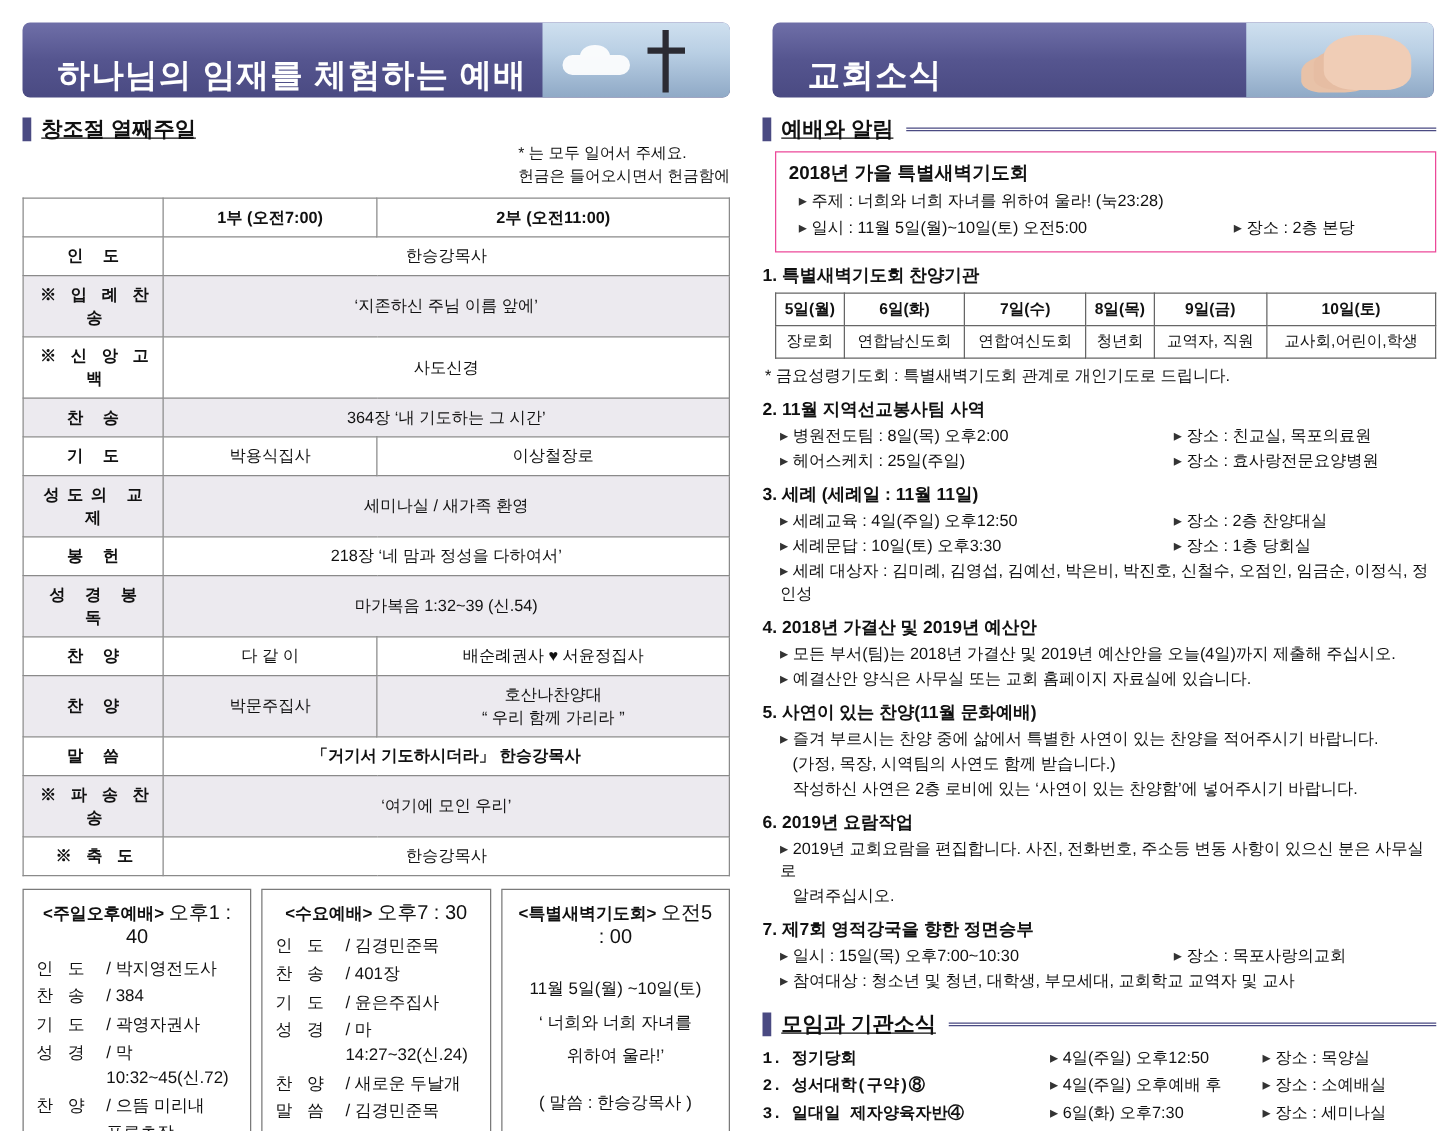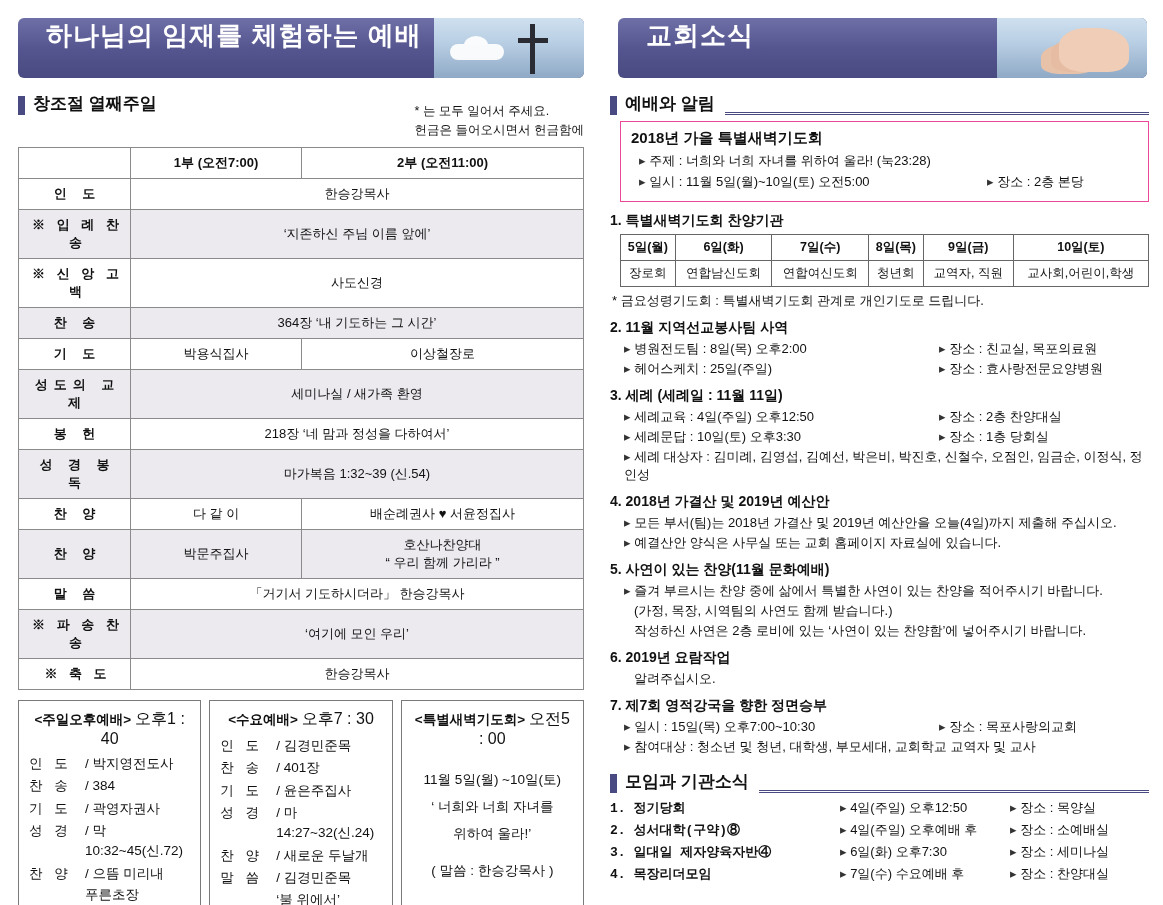--- a/index.html
+++ b/index.html
@@ -20,21 +20,21 @@
   .col-right { width: 563px; position: relative; padding: 0; }
 
   
   .banner {
     position: relative;
     margin: 18px 16px 0 18px;
     height: 60px;
     background: linear-gradient(to bottom, #6f6fa8 0%, #55558f 50%, #4a4a82 100%);
     border-radius: 6px 6px 6px 6px;
     display: flex;
-    align-items: flex-start;
+    align-items: flex-end;
     overflow: hidden;
   }
   .banner .title {
     color: #ffffff;
     font-size: 26px;
     font-weight: bold;
     letter-spacing: 1px;
     padding-left: 28px;
     z-index: 2;
   }
@@ -70,55 +70,55 @@
   }
   .banner .hand2 {
     position: absolute; right: 48px; top: 26px;
     width: 58px; height: 30px;
     background: #e8c2a8;
     border-radius: 45% 35% 40% 30%;
   }
 
   
   .sec-head {
-    display: flex; align-items: flex-end;
+    display: flex; align-items: center;
     margin: 14px 0 6px 0;
-    font-size: 17px; font-weight: bold;
+    font-size: 17px; font-weight: bold; text-decoration: underline;
   }
   .sec-head .bar {
     width: 7px; height: 19px; background: #4a4a82; margin-right: 8px;
   }
   .sec-head .rule {
     flex: 1; height: 3px; margin-left: 10px;
     border-top: 1px solid #4a4a82; border-bottom: 1px solid #4a4a82;
   }
 
   
   .left-body { padding: 0 16px 0 18px; }
   .left-head-row { display: flex; align-items: flex-start; justify-content: space-between; }
-  .notice-right { text-align: left; font-size: 12.5px; line-height: 1.55; padding-top: 24px; }
+  .notice-right { text-align: left; font-size: 12.5px; line-height: 1.55; padding-top: 24px; margin-top: 11px; }
 
   table.order {
     width: 100%; border-collapse: collapse; margin-top: 6px;
     font-size: 13px;
   }
   table.order td, table.order th {
     border: 1px solid #8a8a8a;
     padding: 6px 4px;
     text-align: center;
     vertical-align: middle;
   }
   table.order .lbl {
     width: 112px; font-weight: bold; letter-spacing: 6px; padding-left: 10px;
     background: #fff;
   }
   table.order tr.shade td { background: #eceaef; }
   table.order .hdr td { font-weight: bold; height: 30px; }
   table.order .star { letter-spacing: 4px; }
-  .bold-msg { font-weight: normal; }
+  .bold-msg { font-weight: bold; }
 
   
   .three {
     display: flex; gap: 8px; margin: 10px 16px 0 18px;
   }
   .bx {
     border: 1px solid #7a7a7a; flex: 1; padding: 8px 10px 10px 10px;
     font-size: 13.5px;
   }
   .bx .bx-title { text-align: center; font-weight: bold; margin-bottom: 6px; font-size: 13.5px; }
@@ -415,20 +415,21 @@
       <div class="num-item">4. 2018년 가결산 및 2019년 예산안</div>
       <div class="plain arrow">모든 부서(팀)는 2018년 가결산 및 2019년 예산안을 오늘(4일)까지 제출해 주십시오.</div>
       <div class="plain arrow">예결산안 양식은 사무실 또는 교회 홈페이지 자료실에 있습니다.</div>
 
       <div class="num-item">5. 사연이 있는 찬양(11월 문화예배)</div>
       <div class="plain arrow">즐겨 부르시는 찬양 중에 삶에서 특별한 사연이 있는 찬양을 적어주시기 바랍니다.</div>
       <div class="plain" style="margin-left:24px;">(가정, 목장, 시역팀의 사연도 함께 받습니다.)</div>
       <div class="plain" style="margin-left:24px;">작성하신 사연은 2층 로비에 있는 ‘사연이 있는 찬양함’에 넣어주시기 바랍니다.</div>
 
       <div class="num-item">6. 2019년 요람작업</div>
+      <div class="plain arrow">2019년 교회요람을 편집합니다. 사진, 전화번호, 주소등 변동 사항이 있으신 분은 사무실로</div>
       <div class="plain" style="margin-left:24px;">알려주십시오.</div>
 
       <div class="num-item">7. 제7회 영적강국을 향한 정면승부</div>
       <div class="sub-line">
         <span class="l arrow">일시 : 15일(목)  오후7:00~10:30</span>
         <span class="r arrow">장소 : 목포사랑의교회</span>
       </div>
       <div class="plain arrow">참여대상 : 청소년 및 청년, 대학생, 부모세대, 교회학교 교역자 및 교사</div>
 
       <div class="sec-head">

